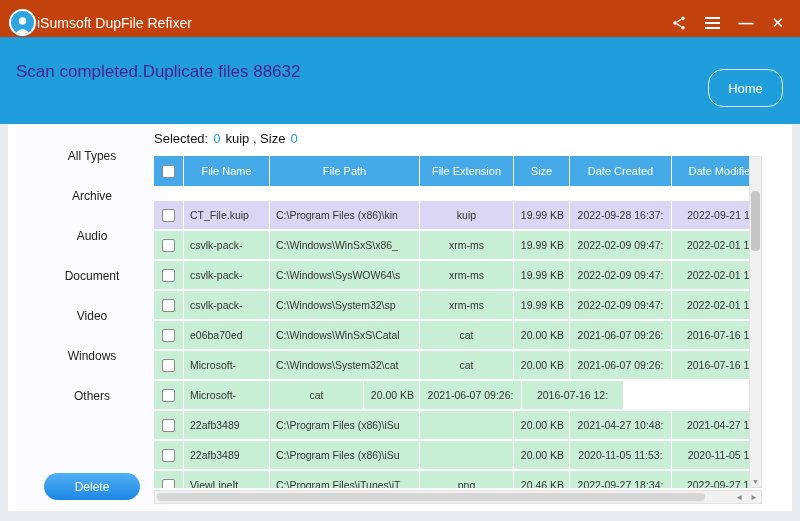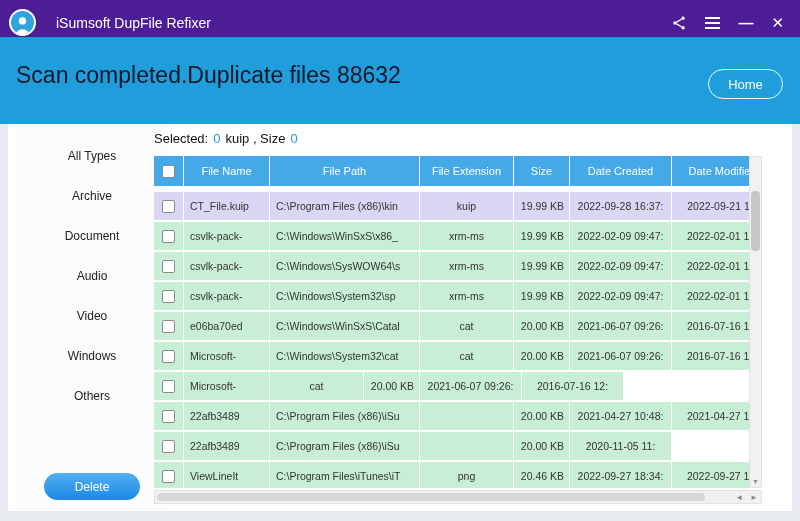--- a/index.html
+++ b/index.html
@@ -2,37 +2,37 @@
 <html><head>
 <meta charset="utf-8">
 <title>iSumsoft DupFile Refixer</title>
 <style>
   * { margin:0; padding:0; box-sizing:border-box; }
   html,body { width:800px; height:521px; overflow:hidden; }
   body { font-family:"Liberation Sans", sans-serif; }
   .window { position:relative; width:800px; height:521px; background:#E7EBEF; overflow:hidden; }
 
   
-  .titlebar { position:absolute; left:0; top:0; width:100%; height:37px; background:#4c1d95;
-              display:flex; align-items:center; gap:20px; padding:8px 16px 0 9px; }
+  .titlebar { position:absolute; left:0; top:0; width:100%; height:37px; background:#c2410c;
+              display:flex; align-items:center; gap:1px; padding:8px 16px 0 9px; }
   .logo { width:27px; height:27px; border-radius:50%; border:2px solid #fff; background:#2EA5DF;
           display:flex; align-items:flex-end; justify-content:center; overflow:hidden; flex:none; }
   .app-title { color:#fff; font-size:14px; }
   .tb-actions { margin-left:auto; display:flex; align-items:center; gap:18px; }
   .tb-btn { color:#fff; cursor:pointer; display:flex; align-items:center; justify-content:center; height:20px; }
   .hamburger { display:flex; flex-direction:column; gap:3px; }
   .hamburger span { display:block; width:15px; height:2px; background:#fff; }
   .min-glyph { font-size:15px; font-weight:bold; line-height:20px; }
   .close-glyph { font-size:15px; line-height:20px; }
 
   
   .header { position:absolute; left:0; top:37px; width:100%; height:87px; background:#209EDC;
             border-top:1px solid rgba(0,0,0,0.06); }
-  .status { position:absolute; left:16px; top:24px; color:#0f172a; font-size:23px; }
-  .home-btn { position:absolute; right:17px; top:31px; width:75px; height:30px; border-radius:15px;
+  .status { position:absolute; left:16px; top:24px; color:#4c1d95; font-size:17px; }
+  .home-btn { position:absolute; right:17px; top:31px; width:75px; height:38px; border-radius:15px;
               border:1px solid rgba(255,255,255,.9); background:transparent; color:#fff;
               font-size:13px; font-family:inherit; cursor:pointer; }
 
   
   .panel { position:absolute; left:8px; top:124px; width:784px; height:387px; background:#fff; }
 
   
   .sidebar { position:absolute; left:0; top:0; width:152px; height:100%; background:#FCFCFE;margin-left:8px; }
   .side-list { padding-top:12px; }
   .side-item { height:40px; display:flex; align-items:center; justify-content:center;
@@ -43,21 +43,21 @@
                 font-family:Liberation Sans, sans-serif; cursor:pointer; }
 
   
   .main { position:absolute; left:136px; top:0; width:632px; height:100%; padding:7px 0 0 10px; }
   .selected-line { font-size:13px; color:#111; display:flex; gap:5px; align-items:baseline; height:16px; }
   .selected-line .blue { color:#1D9BE0; }
 
   
   .table-wrap { position:relative; margin-top:9px; width:608px; height:332px; }
   .table-clip { position:absolute; left:0; top:0; width:595px; height:332px; overflow:hidden; }
-  .thead { display:flex; height:30px; margin-bottom:6px; }
+  .thead { display:flex; height:30px; margin-bottom:15px; }
   .th { background:#46A9E7; color:#fff; font-size:11px; display:flex; align-items:center;
         justify-content:center; border-right:1px solid #fff; flex:none; overflow:hidden; white-space:nowrap; cursor:pointer; }
   .trow { display:flex; height:30px; cursor:pointer; }
   .td { border-right:1px solid #fff; border-bottom:2px solid #fff; font-size:10.5px; color:#333;
         display:flex; align-items:center; flex:none; overflow:hidden; white-space:nowrap; }
   .trow.green .td { background:#C8EFD6; }
   .trow.purple .td { background:#DBD6F4; }
   .c-check { width:30px; justify-content:center; }
   .c-name { width:86px; padding-left:6px; }
   .c-path { width:150px; padding-left:6px; }
@@ -118,22 +118,22 @@
     <div class="status">Scan completed.Duplicate files 88632</div>
     <button class="home-btn">Home</button>
   </div>
 
   <div class="panel">
 
     <div class="sidebar">
       <div class="side-list">
           <div class="side-item">All Types</div>
           <div class="side-item">Archive</div>
+          <div class="side-item">Audio</div>
           <div class="side-item">Document</div>
-          <div class="side-item">Audio</div>
           <div class="side-item">Video</div>
           <div class="side-item">Windows</div>
           <div class="side-item">Others</div>
         </div>
       <button class="delete-btn">Delete</button>
     </div>
 
     <div class="main">
       <div class="selected-line">
         <span>Selected:</span>
@@ -246,20 +246,21 @@
                 <div class="td c-modified">2021-04-27 10:</div>
               </div>
               <div class="trow green">
                 <div class="td c-check">
                   <span class="checkbox"></span>
                 </div>
                 <div class="td c-name">22afb3489</div>
                 <div class="td c-path">C:\Program Files (x86)\iSu</div>
                 <div class="td c-ext"></div>
                 <div class="td c-size">20.00 KB</div>
+                <div class="td c-created">2020-11-05 11:53:</div>
                 <div class="td c-modified">2020-11-05 11:</div>
               </div>
               <div class="trow green">
                 <div class="td c-check">
                   <span class="checkbox"></span>
                 </div>
                 <div class="td c-name">ViewLineIt</div>
                 <div class="td c-path">C:\Program Files\iTunes\iT</div>
                 <div class="td c-ext">png</div>
                 <div class="td c-size">20.46 KB</div>

